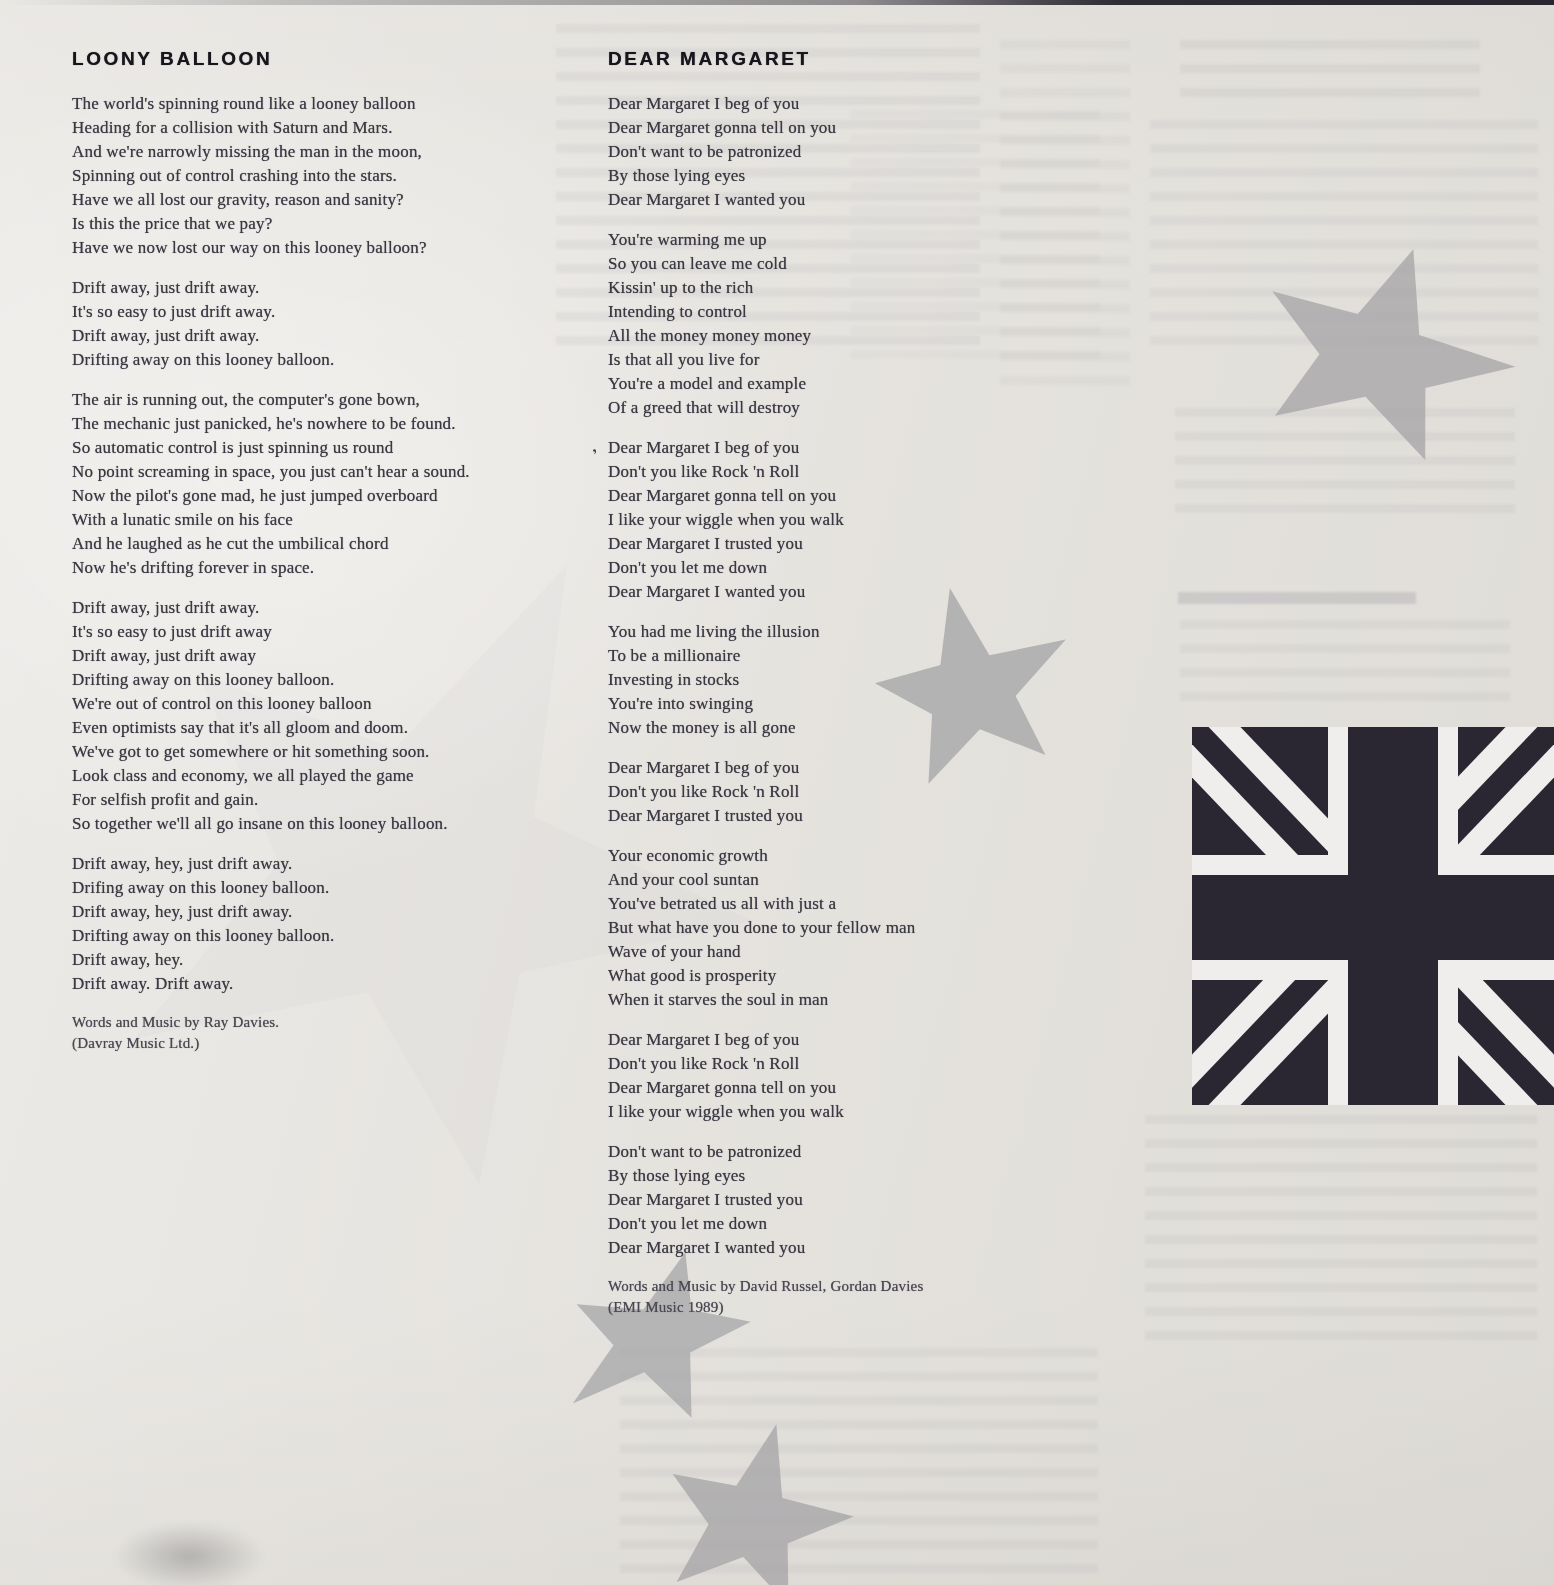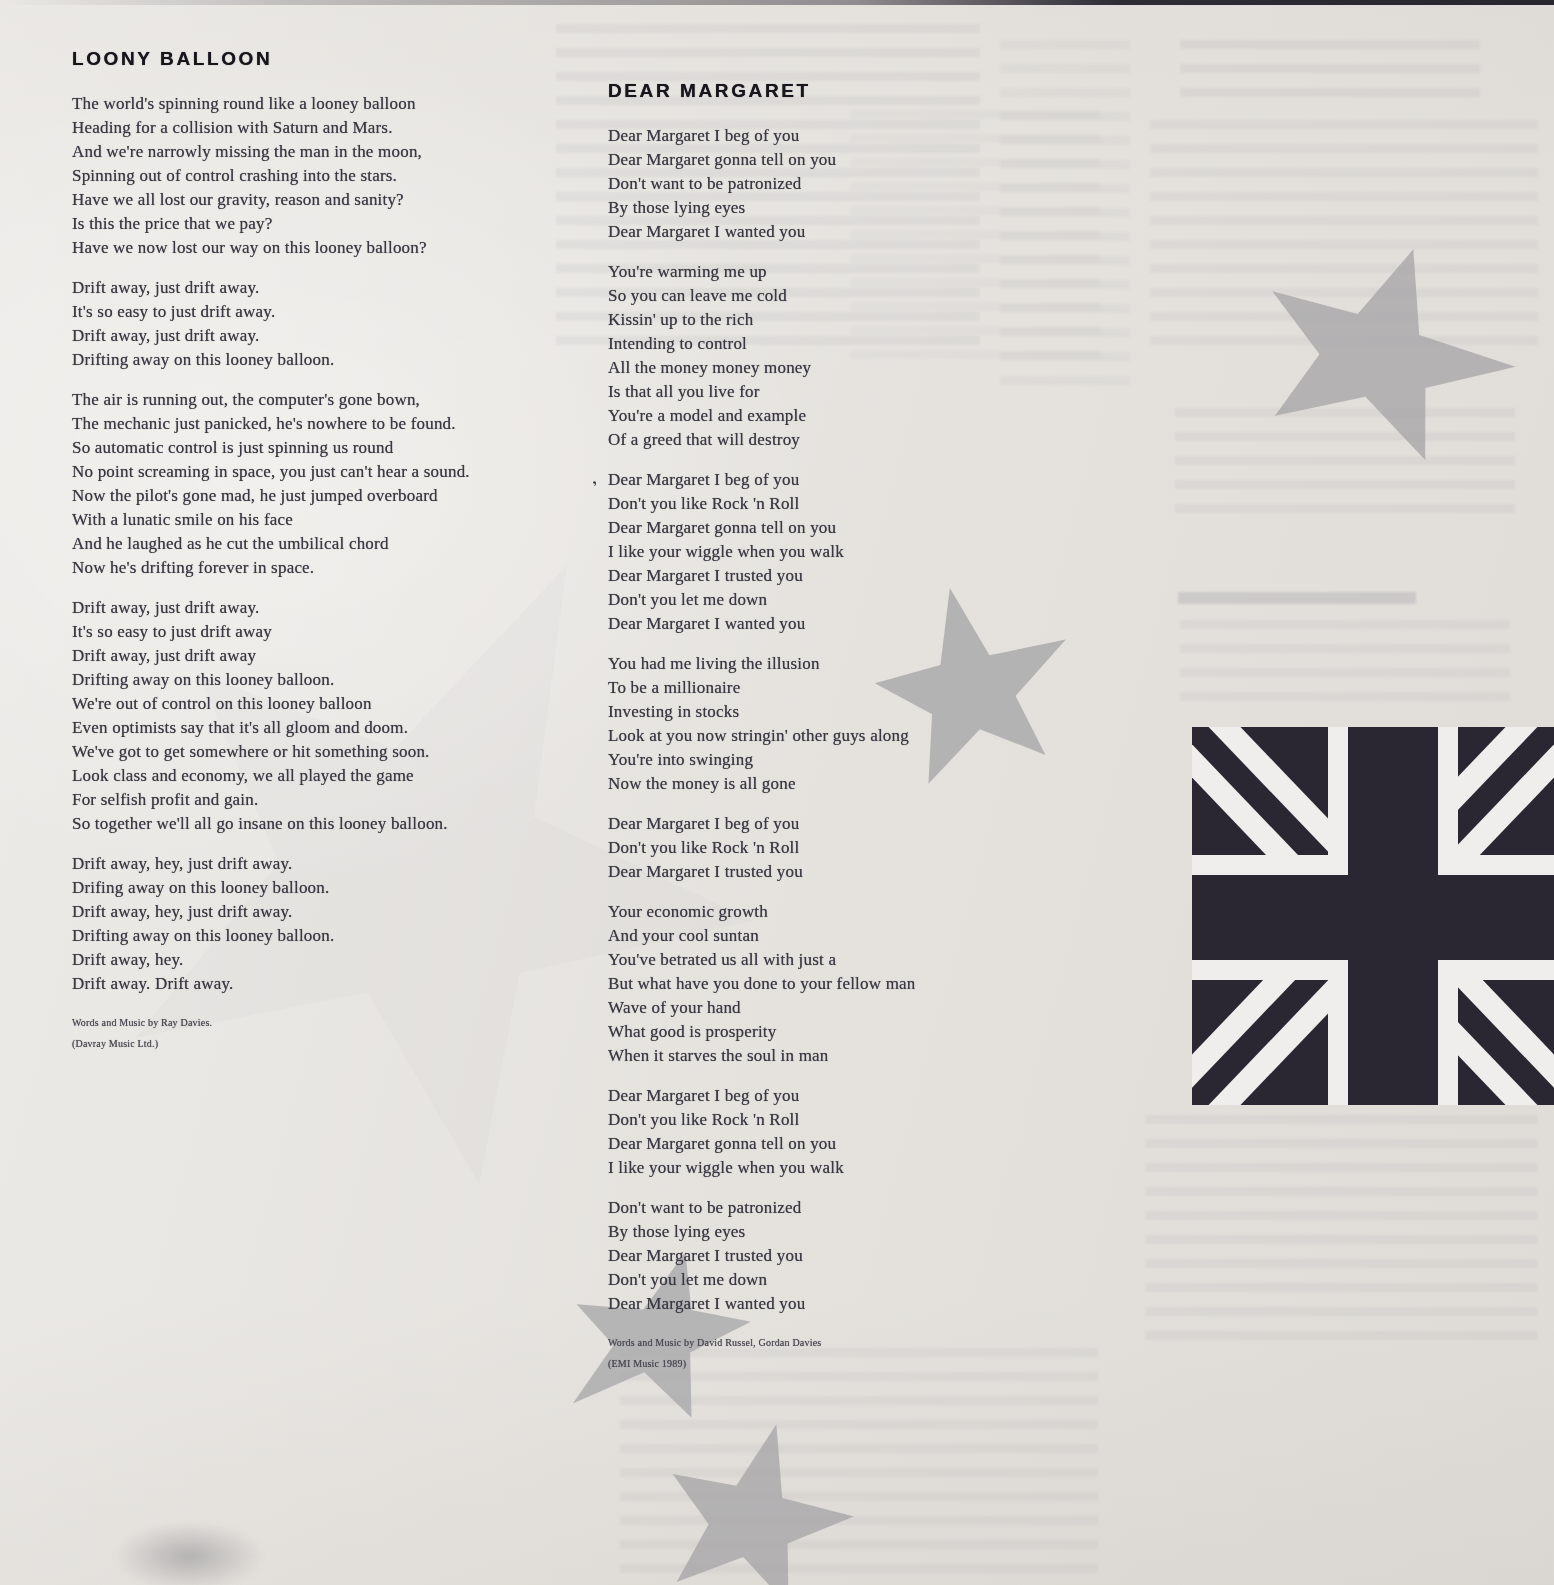--- a/index.html
+++ b/index.html
@@ -12,35 +12,35 @@
       linear-gradient(to bottom, rgba(214,210,203,.18) 0%, rgba(255,255,255,0) 12%, rgba(255,255,255,0) 82%, rgba(205,201,194,.25) 100%),
       #e9e7e3;
     font-family:"Liberation Serif", serif;
   }
   .top-bar{
     position:absolute;top:0;left:0;width:100%;height:5px;z-index:6;
     background:linear-gradient(to right, rgba(40,38,48,0) 0%, rgba(40,38,48,.20) 18%, rgba(40,38,48,.45) 55%, rgba(30,28,38,.92) 72%, rgba(30,28,38,.95) 100%);
   }
   .song{position:absolute;z-index:4;}
   .song-1{left:72px;top:48px;width:482px;}
-  .song-2{left:608px;top:48px;width:500px;margin-top:32px;}
+  .song-2{left:608px;top:48px;width:500px;}
   .song-title{
     font-family:"Liberation Sans", sans-serif;
     font-weight:bold;font-size:19px;letter-spacing:2.6px;
     color:#17161d;margin:0 0 22px 0;
     text-shadow:0 0 .8px rgba(23,22,29,.85);
   }
   .stanza{margin:0 0 16px 0;position:relative;}
   .line{
     font-size:17px;line-height:24px;color:#3a3943;letter-spacing:.2px;
     text-shadow:0 0 .8px rgba(58,57,67,.75);
     white-space:nowrap;
   }
   .credits{margin-top:15px;}
-  .credits .line{font-size:10px;line-height:21px;color:#4a4953;}
+  .credits .line{font-size:15px;line-height:21px;color:#4a4953;}
   .stanza-mark{
     position:absolute;left:-17px;top:3px;font-size:15px;font-weight:bold;
     color:#3a3943;transform:rotate(-28deg);
   }
   .art{position:absolute;z-index:2;pointer-events:none;}
   .flag{position:absolute;left:1192px;top:727px;width:362px;height:378px;z-index:3;}
   .ghost{
     position:absolute;z-index:1;
     background:repeating-linear-gradient(to bottom, rgba(108,110,124,.14) 0px, rgba(108,110,124,.14) 9px, rgba(0,0,0,0) 9px, rgba(0,0,0,0) 24px);
     filter:blur(1.4px);
@@ -175,21 +175,20 @@
         <div class="line">Dear Margaret gonna tell on you</div>
         <div class="line">I like your wiggle when you walk</div>
         <div class="line">Dear Margaret I trusted you</div>
         <div class="line">Don't you let me down</div>
         <div class="line">Dear Margaret I wanted you</div>
       </div>
     <div class="stanza">
         <div class="line">You had me living the illusion</div>
         <div class="line">To be a millionaire</div>
         <div class="line">Investing in stocks</div>
-        <div class="line">Look at you now stringin' other guys along</div>
         <div class="line">You're into swinging</div>
         <div class="line">Now the money is all gone</div>
       </div>
     <div class="stanza">
         <div class="line">Dear Margaret I beg of you</div>
         <div class="line">Don't you like Rock 'n Roll</div>
         <div class="line">Dear Margaret I trusted you</div>
       </div>
     <div class="stanza">
         <div class="line">Your economic growth</div>

